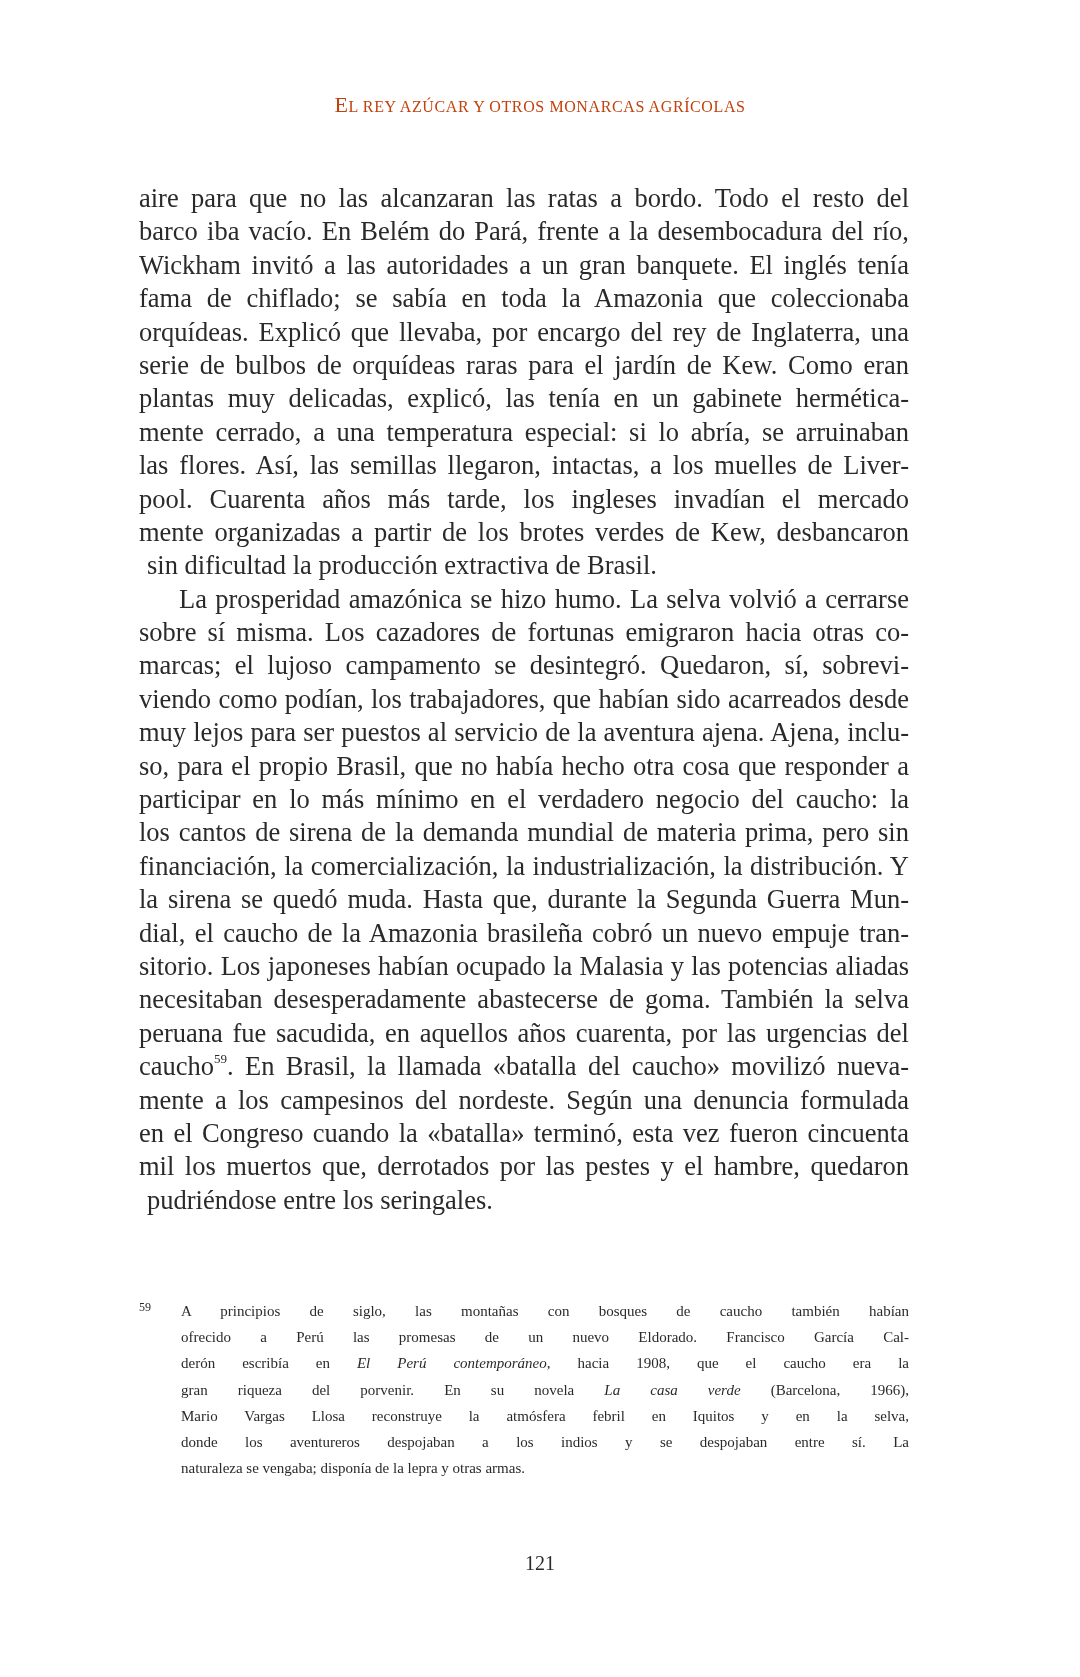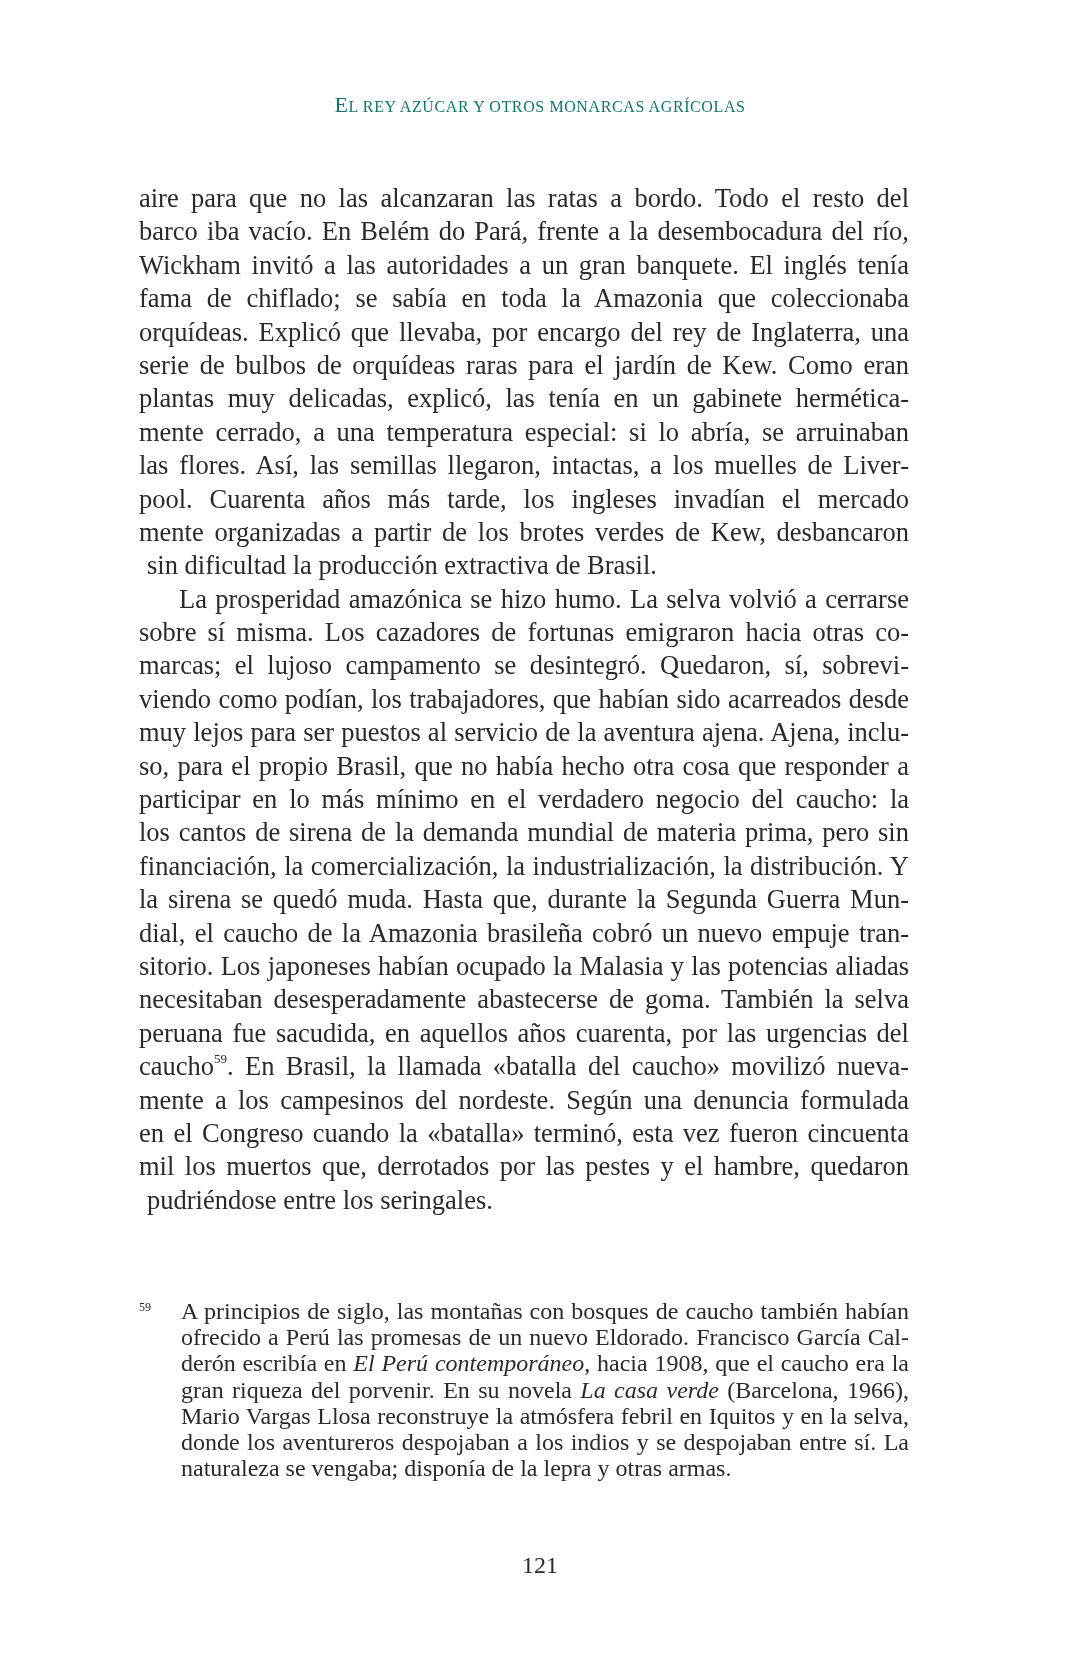--- a/index.html
+++ b/index.html
@@ -1,33 +1,33 @@
 <!DOCTYPE html>
 <html><head>
 <meta charset="utf-8">
 <style>
   html, body { margin:0; padding:0; background:#ffffff; }
   body { width:1080px; height:1677px; position:relative; overflow:hidden;
          font-family:"Liberation Serif","DejaVu Serif",serif; color:#2a2a2a; }
   .header { position:absolute; top:92px; left:0; width:1080px; text-align:center;
-            font-size:20px; letter-spacing:0.6px; color:#0f766e; }
+            font-size:20px; letter-spacing:0.6px; color:#c2410c; }
   .header .big { font-size:22px; }
   .header .sc { font-size:16px; text-transform:uppercase; }
   .body { position:absolute; top:182px; left:139px; width:770px; }
   .line { font-size:26.5px; line-height:33.4px; height:33.4px; white-space:nowrap;
           text-align:justify; text-align-last:justify; }
   .line.last { text-align-last:left;margin-left:8px; }
   .line.indent { padding-left:40px; }
   sup { font-size:13px; vertical-align:top; line-height:1; position:relative; top:2px; }
   .notes { position:absolute; top:1298px; left:139px; width:770px; }
   .note-num { position:absolute; left:0; top:2px; font-size:12px; }
-  .nline { margin-left:42px; font-size:24px; line-height:26.2px; height:26.2px;
+  .nline { margin-left:42px; font-size:15px; line-height:26.2px; height:26.2px;
            white-space:nowrap; text-align:justify; text-align-last:justify; }
   .nline.last { text-align-last:left; }
-  .pageno { position:absolute; top:1552px; left:0; width:1080px; text-align:center; font-size:24px; }
+  .pageno { position:absolute; top:1552px; left:0; width:1080px; text-align:center; font-size:20px; }
 </style>
 </head>
 <body>
 
 <div class="header">
   <span class="big">E</span><span class="sc">l rey azúcar y otros monarcas agrícolas</span>
 </div>
 
 <div class="body">
   <div class="line">aire para que no las alcanzaran las ratas a bordo. Todo el resto del</div>

